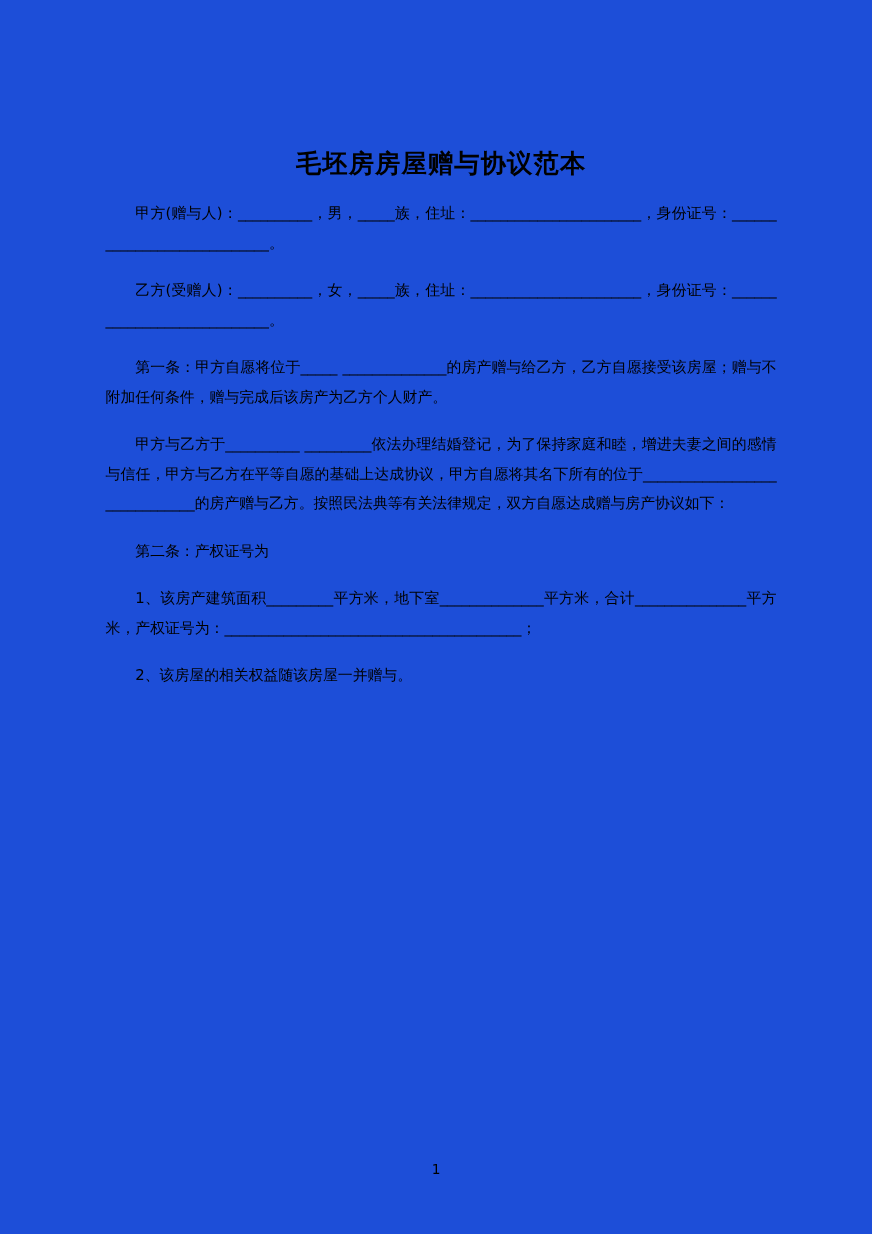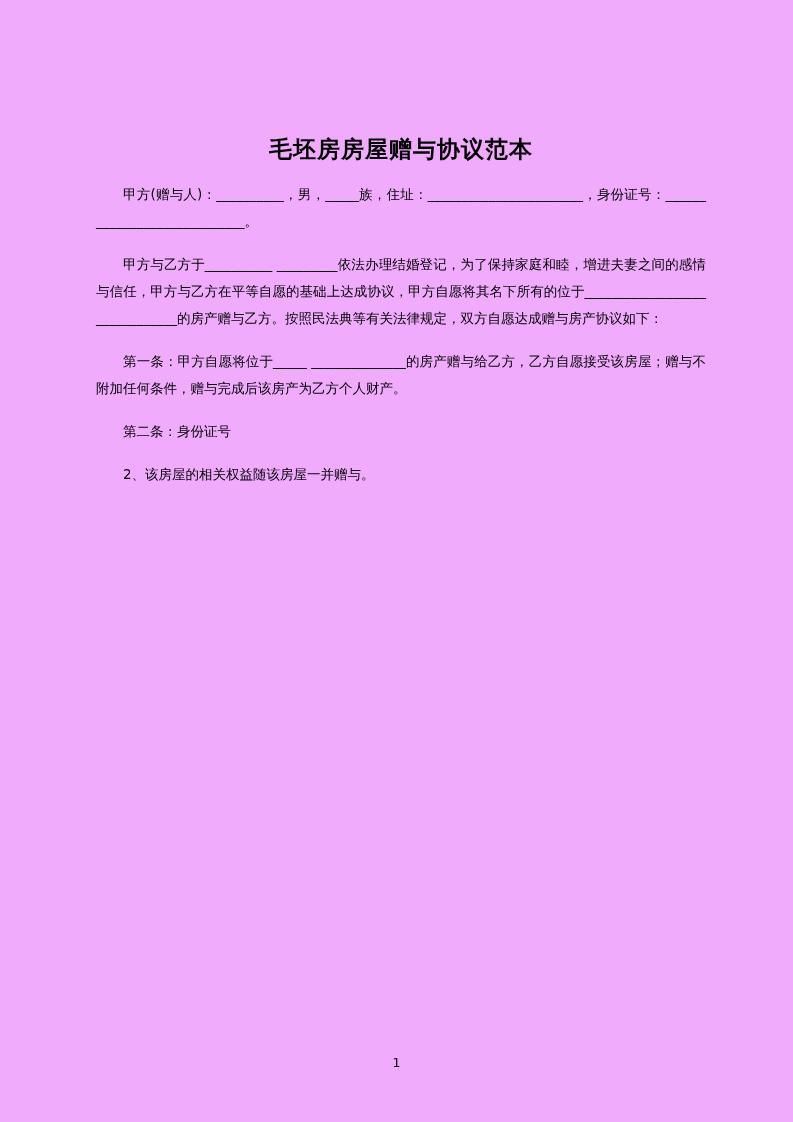--- a/index.html
+++ b/index.html
@@ -9,21 +9,21 @@
   }
   body {
     font-family: "DejaVu Sans", "Liberation Sans", sans-serif;
     color: #000000;
   }
   .page {
     position: relative;
     width: 793px;
     height: 1122px;
     margin: 0 auto;
-    background: #f0abfc;
+    background: #1d4ed8;
     overflow: hidden;
     box-sizing: border-box;
   }
   .content {
     position: absolute;
     left: 96px;
     top: 0;
     width: 610px;
   }
   .doc-title {
@@ -63,27 +63,29 @@
 <div class="page">
 
   <div class="content">
 
     <h1 class="doc-title">毛坯房房屋赠与协议范本</h1>
 
     <div class="body-block">
 
       <p class="para indent">甲方(赠与人)：__________，男，_____族，住址：_______________________，身份证号：____________________________。</p>
 
+      <p class="para indent gap-lg">乙方(受赠人)：__________，女，_____族，住址：_______________________，身份证号：____________________________。</p>
+
+      <p class="para indent gap-lg">第一条：甲方自愿将位于_____ ______________的房产赠与给乙方，乙方自愿接受该房屋；赠与不附加任何条件，赠与完成后该房产为乙方个人财产。</p>
 
       <p class="para indent gap-lg">甲方与乙方于__________ _________依法办理结婚登记，为了保持家庭和睦，增进夫妻之间的感情与信任，甲方与乙方在平等自愿的基础上达成协议，甲方自愿将其名下所有的位于______________________________的房产赠与乙方。按照民法典等有关法律规定，双方自愿达成赠与房产协议如下：</p>
 
-      <p class="para indent gap-lg">第一条：甲方自愿将位于_____ ______________的房产赠与给乙方，乙方自愿接受该房屋；赠与不附加任何条件，赠与完成后该房产为乙方个人财产。</p>
+      <p class="para indent gap-lg">第二条：产权证号为</p>
 
-      <p class="para indent gap-lg">第二条：身份证号</p>
-
+      <p class="para indent gap-lg">1、该房产建筑面积_________平方米，地下室______________平方米，合计_______________平方米，产权证号为：________________________________________；</p>
 
 
       <p class="para indent gap-lg">2、该房屋的相关权益随该房屋一并赠与。</p>
 
 
     </div>
   </div>
 
   <div class="page-number">1</div>
 

